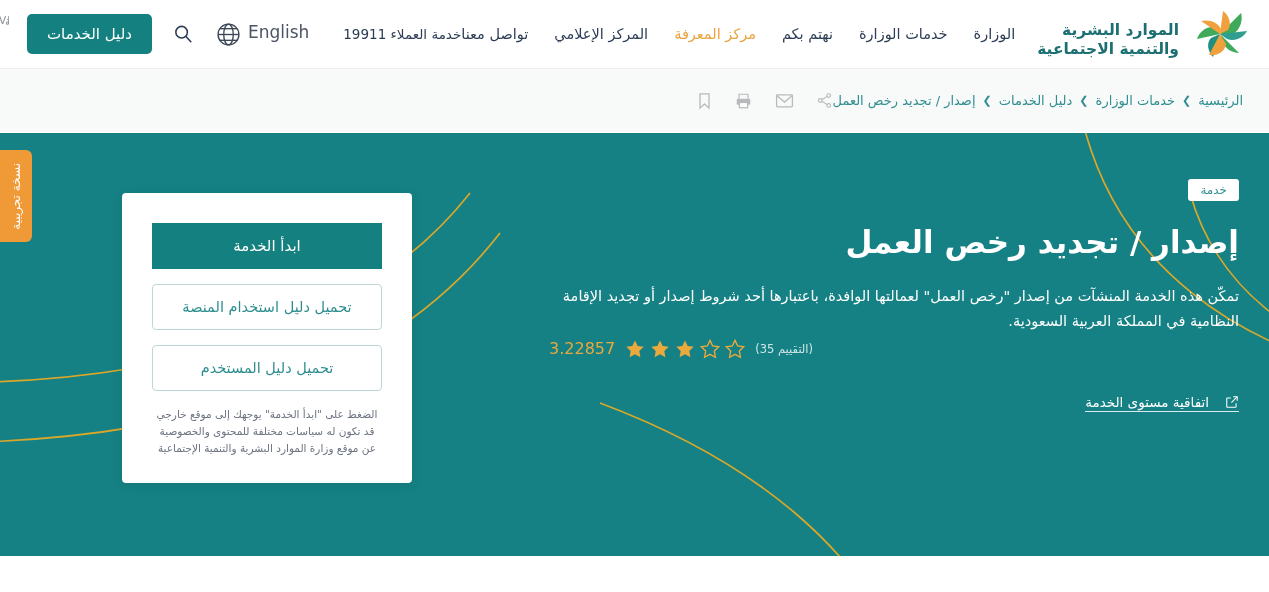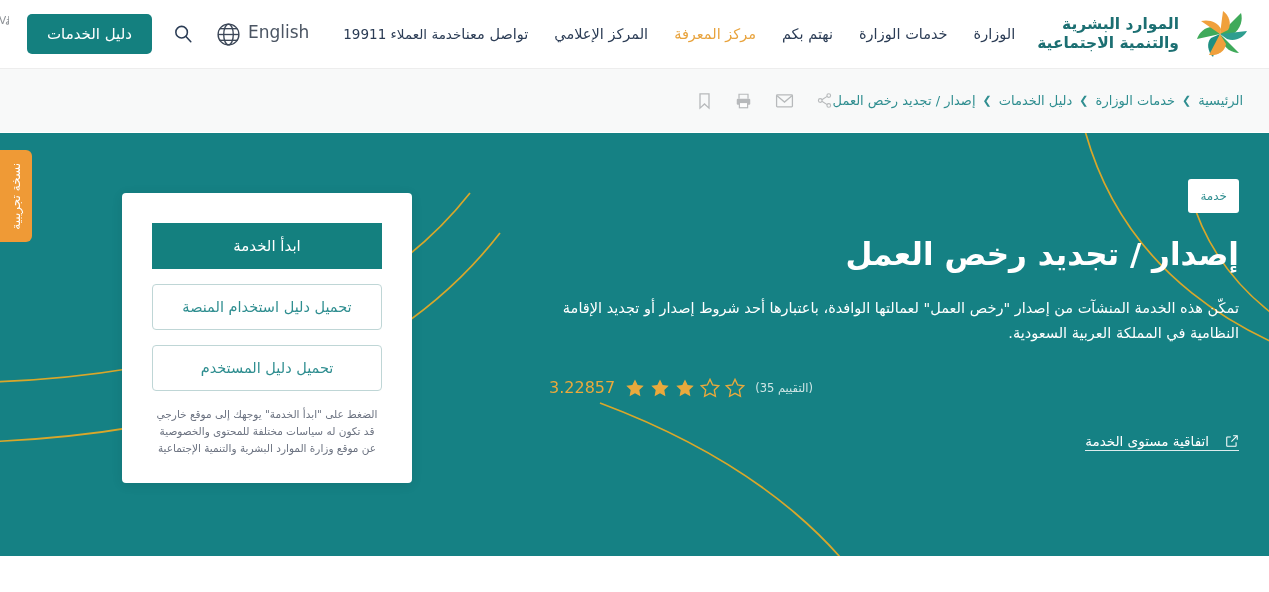--- a/index.html
+++ b/index.html
@@ -12,21 +12,21 @@
 
   
   .topbar {
     height: 68px; width: 100%;
     background: #ffffff;
     display: flex; align-items: center;
     direction: rtl;
     position: relative; z-index: 20;
   }
   .brand {
-    display: flex; align-items: center; gap: 10px;
+    display: flex; align-items: flex-end; gap: 10px;
     padding-right: 18px; flex: 0 0 auto;
   }
   .brand-logo { width: 62px; height: 50px; flex: 0 0 auto; }
   .brand-text {
     color: #1c6f72; font-size: 15.5px; line-height: 1.22;
     font-weight: 700; text-align: right; white-space: nowrap;
   }
   .mainnav {
     display: flex; align-items: center; gap: 26px;
     margin-right: 22px; flex: 0 0 auto;
@@ -90,30 +90,30 @@
     background: #158184; overflow: hidden;
   }
   .hero-svg { position: absolute; inset: 0; width: 1269px; height: 423px; }
 
   .hero-right {
     position: absolute; right: 30px; top: 46px;
     width: 690px; text-align: right; z-index: 3;
   }
   .badge-svc {
     display: inline-block; background: #ffffff; color: #2f8e90;
-    font-size: 12px; padding: 10px 12px; border-radius: 3px;
+    font-size: 12px; padding: 4px 12px; border-radius: 3px;
     margin-bottom: 22px;
   }
   .hero-title {
     color: #ffffff; font-size: 31px; font-weight: 700;
     margin-bottom: 22px; line-height: 1.25;
   }
   .hero-desc {
     color: #ffffff; font-size: 14.5px; line-height: 1.72;
-    margin-bottom: 31px;
+    margin-bottom: 4px;
   }
   .rating-row {
     display: flex; align-items: center; justify-content: flex-end;
     gap: 9px; margin-bottom: 34px;
   }
   .rating-score { color: #eaa93c; font-size: 16px; direction: ltr; }
   .stars { display: flex; gap: 3px; }
   .stars svg { width: 22px; height: 22px; }
   .rating-count { color: #cfe6e6; font-size: 11.5px; }
   .sla-link {

